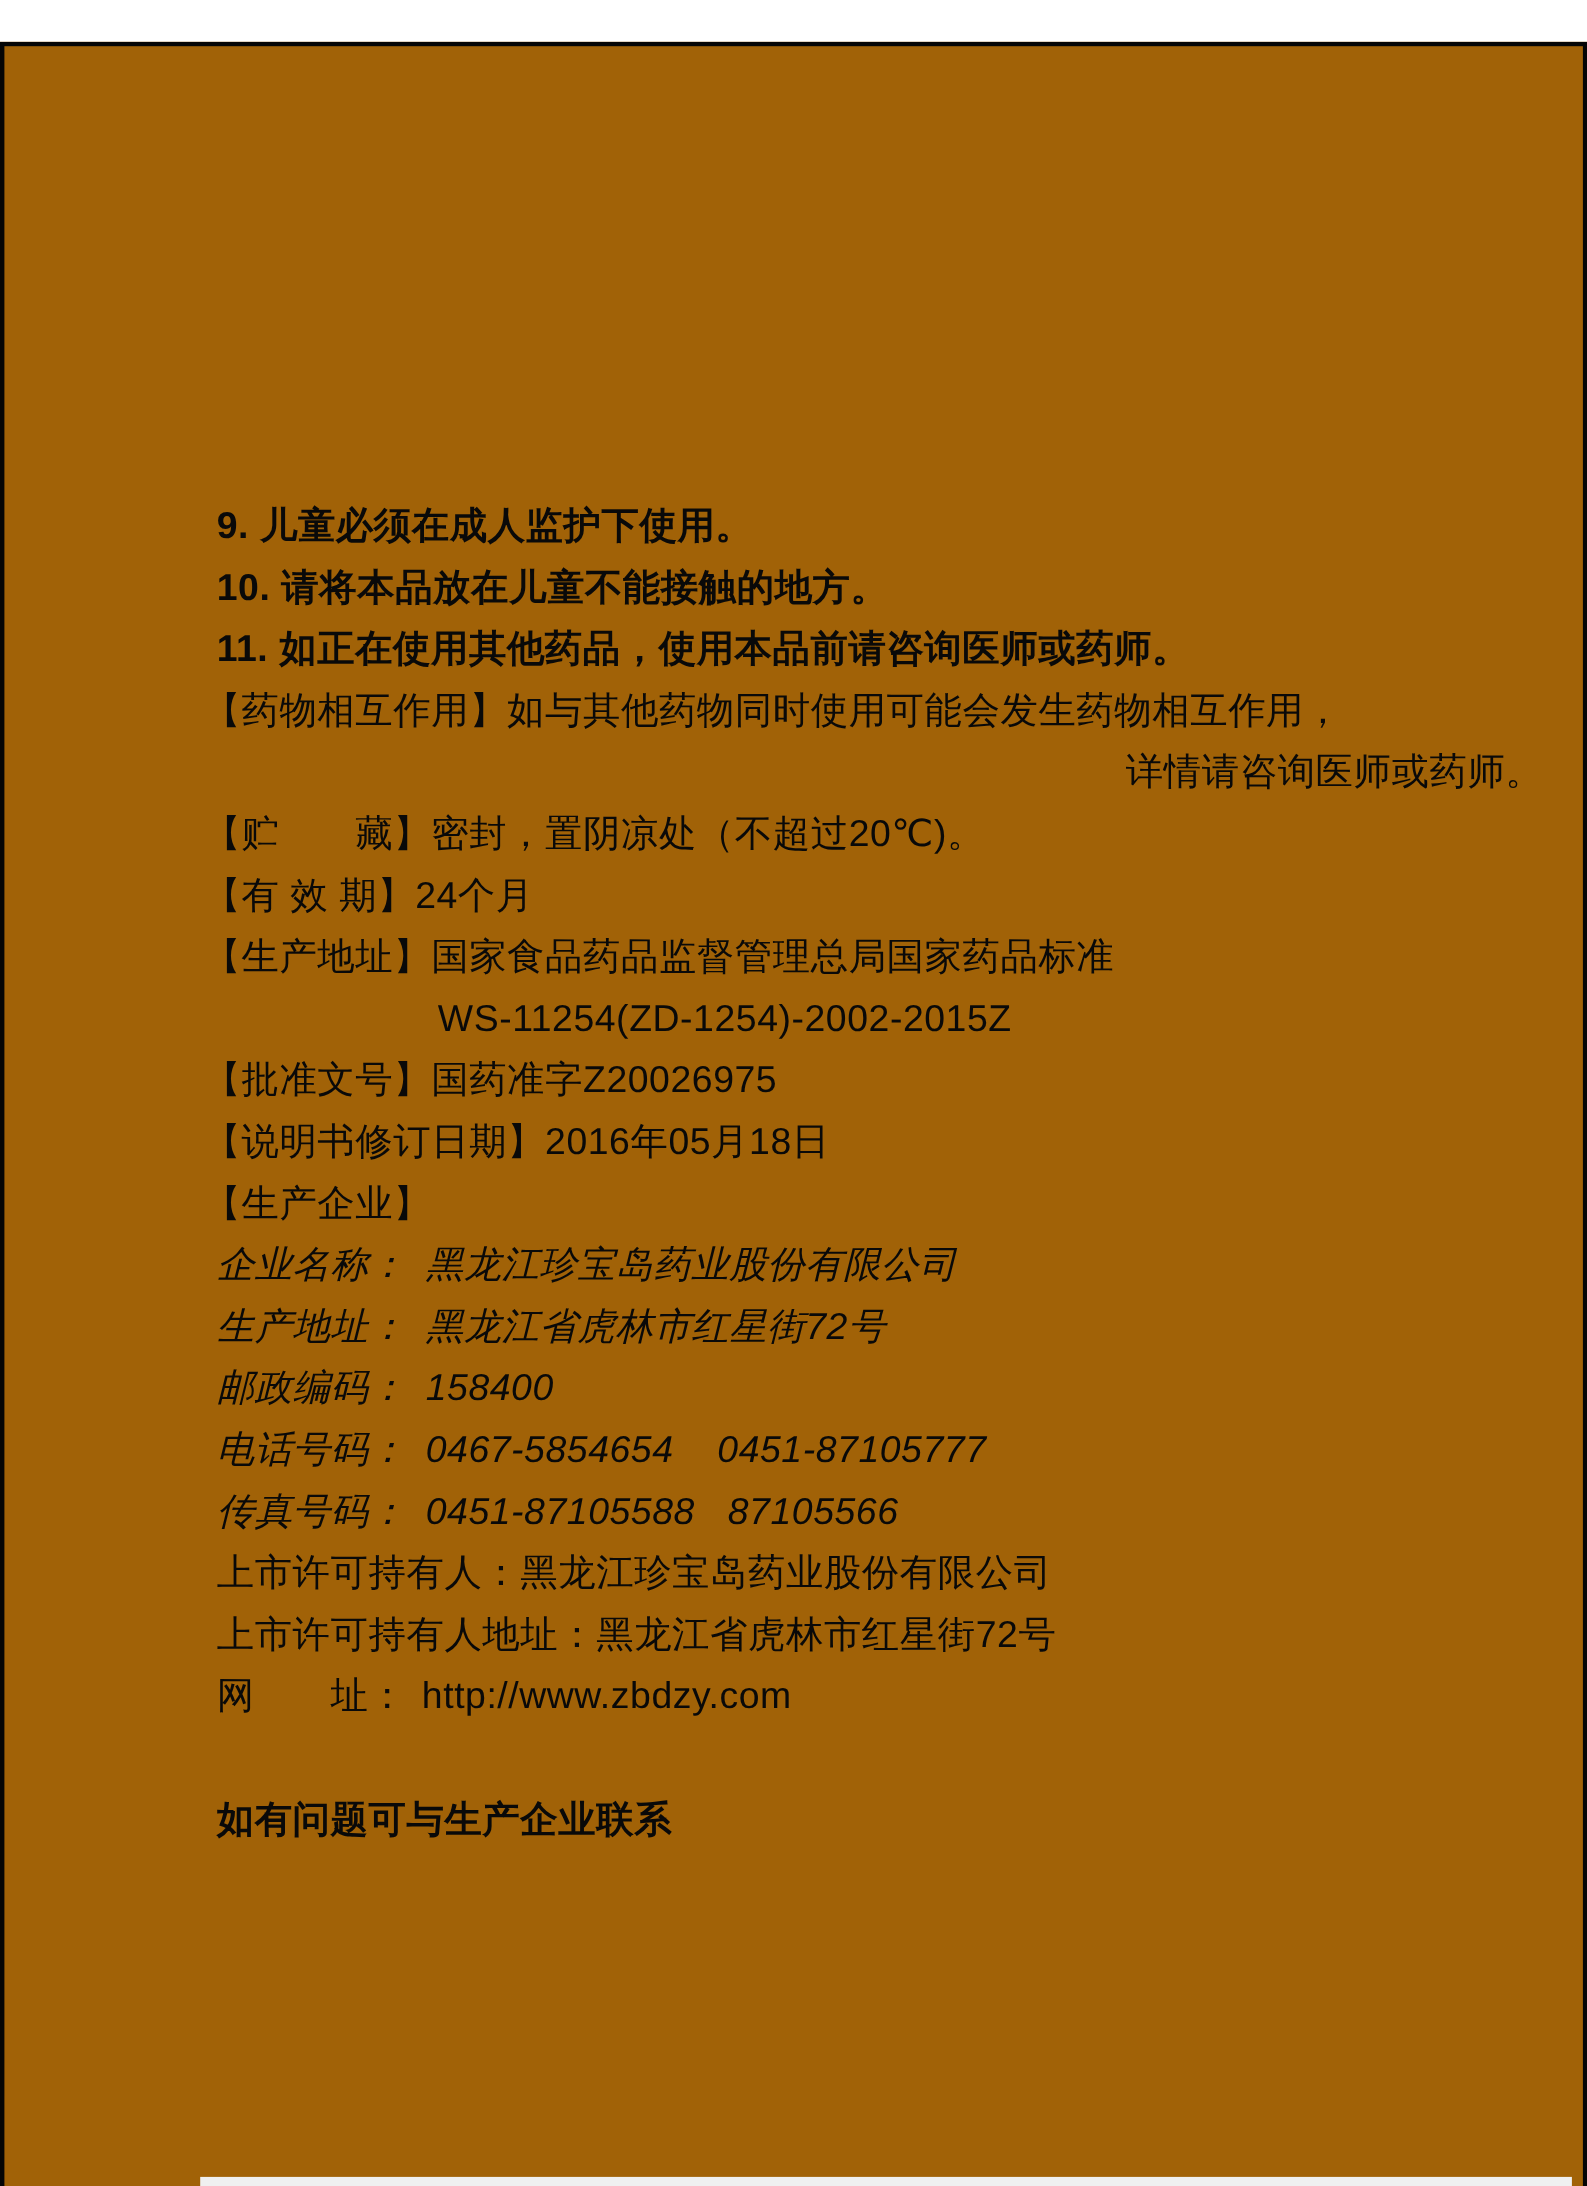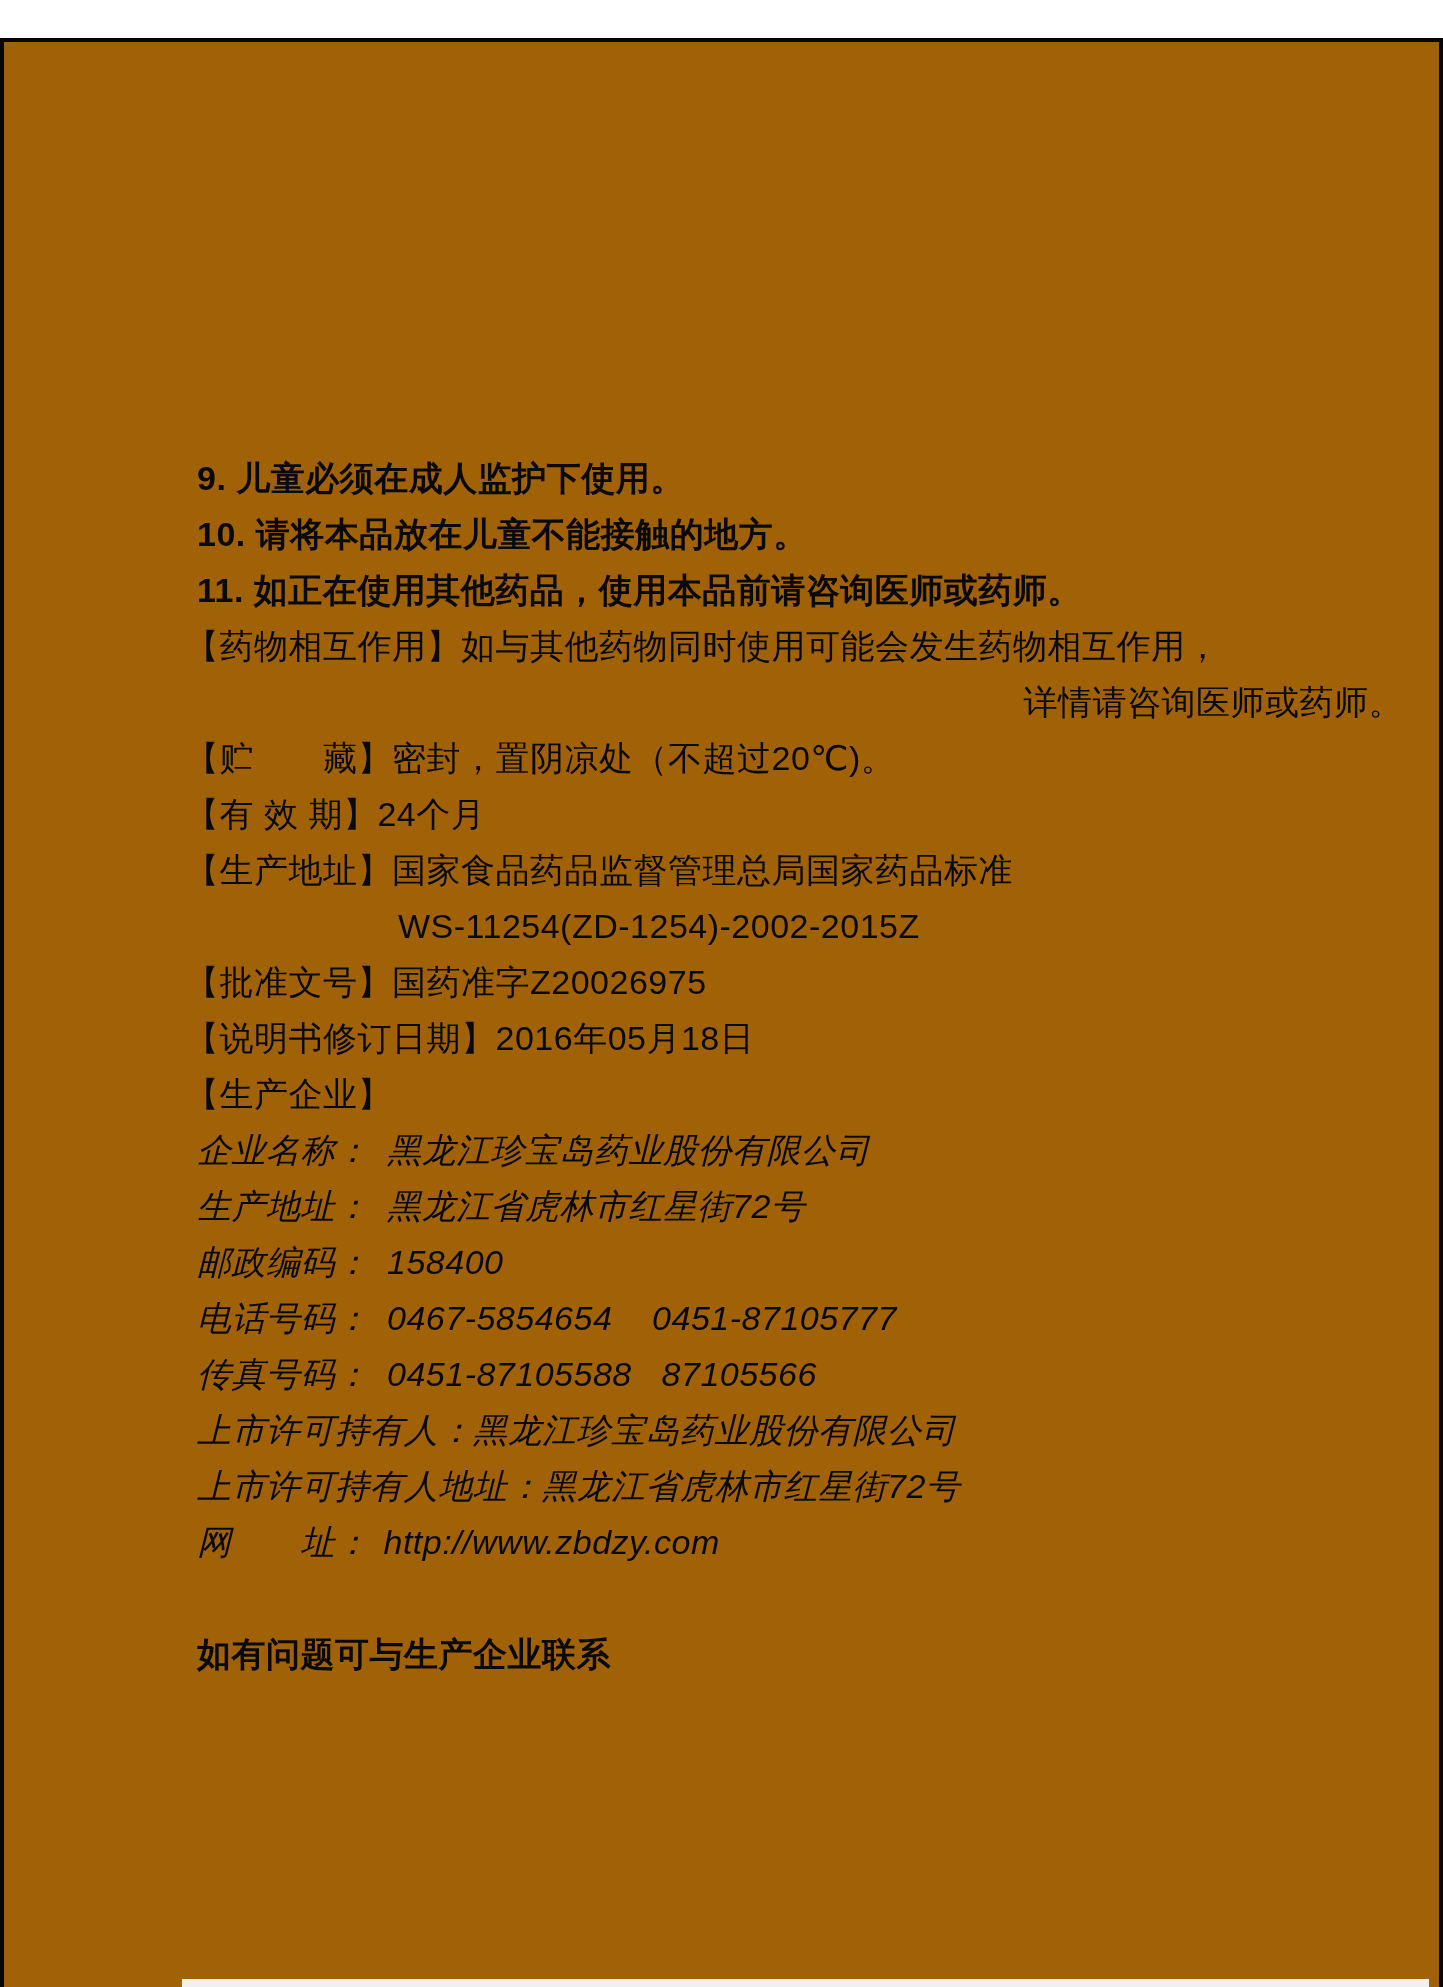--- a/index.html
+++ b/index.html
@@ -46,21 +46,21 @@
   .row {
     display: flex;
     padding-left: 12px;
     font-style: italic;
   }
   .row .key {
     flex: 0 0 190px;
     width: 190px;
   }
   .row .val { flex: 1 1 auto; }
-  .lic { padding-left: 12px; font-style: italic; }
+  .lic { padding-left: 12px; }
   .lic .val-gap { margin-left: 14px; }
   .footer-note {
     padding-left: 12px;
     font-weight: bold;
     margin-top: 56px;
   }
   .footer-bar-light {
     position: absolute;
     left: 182px;
     right: 14px;

